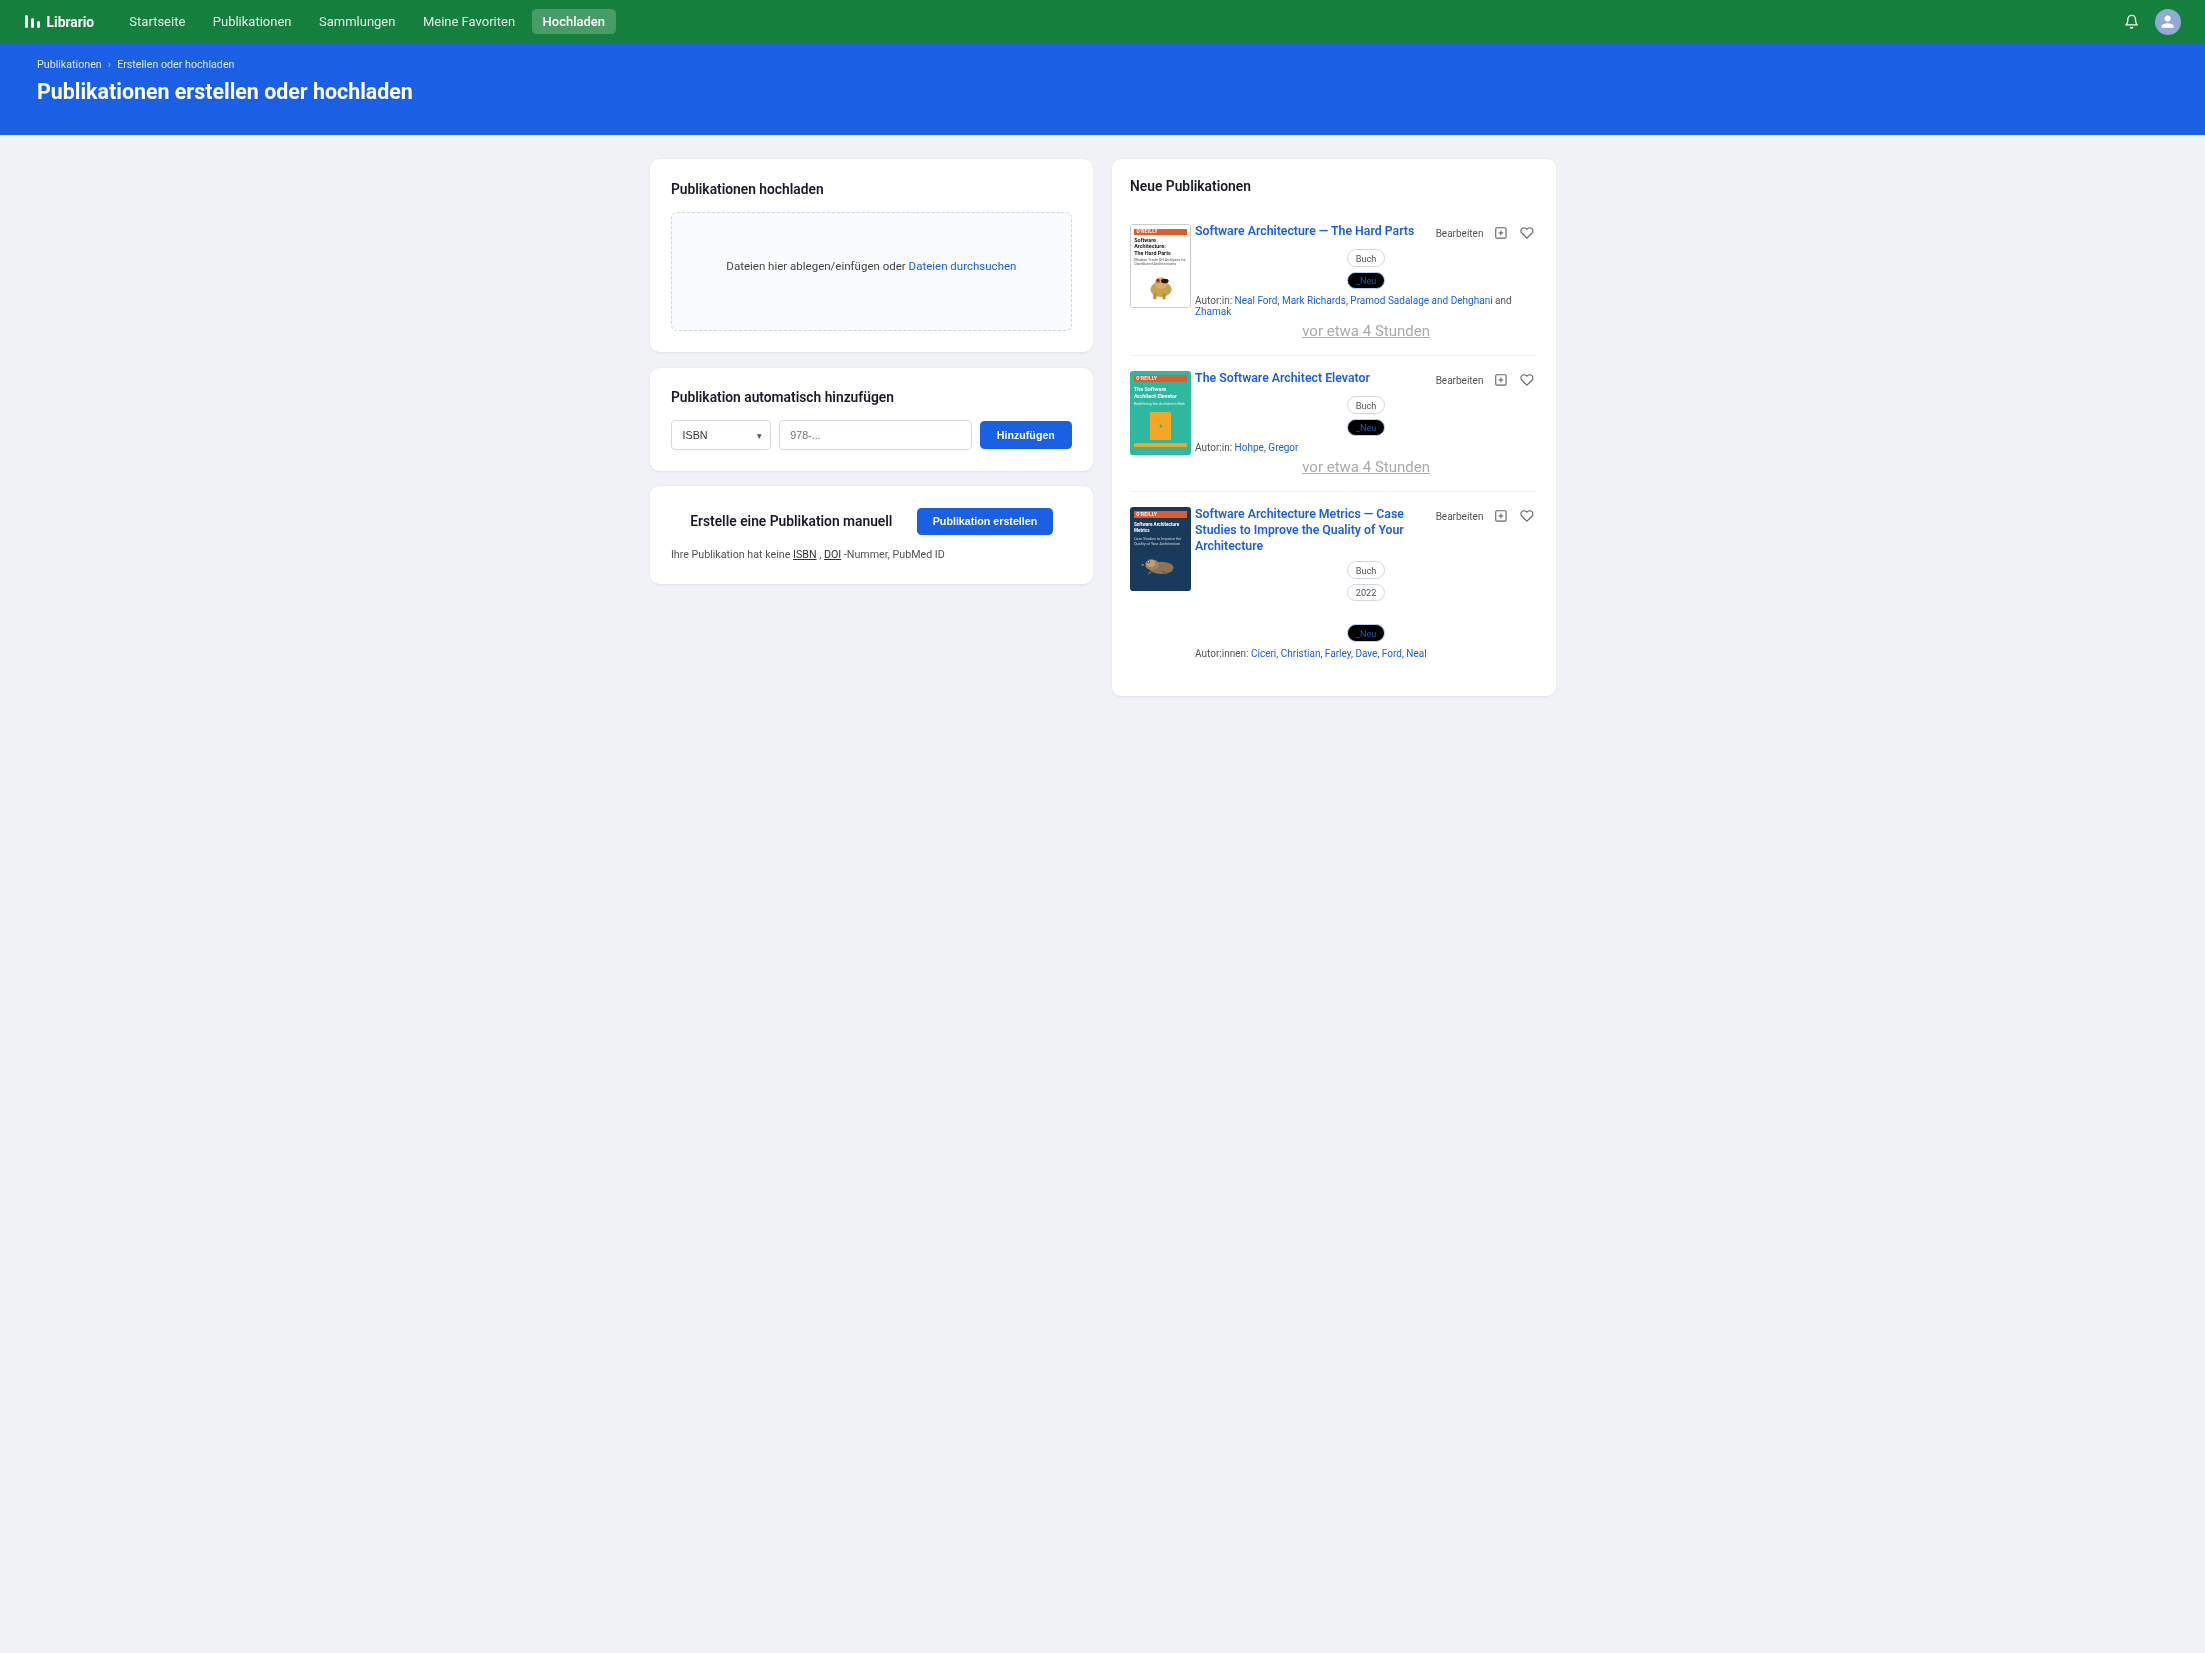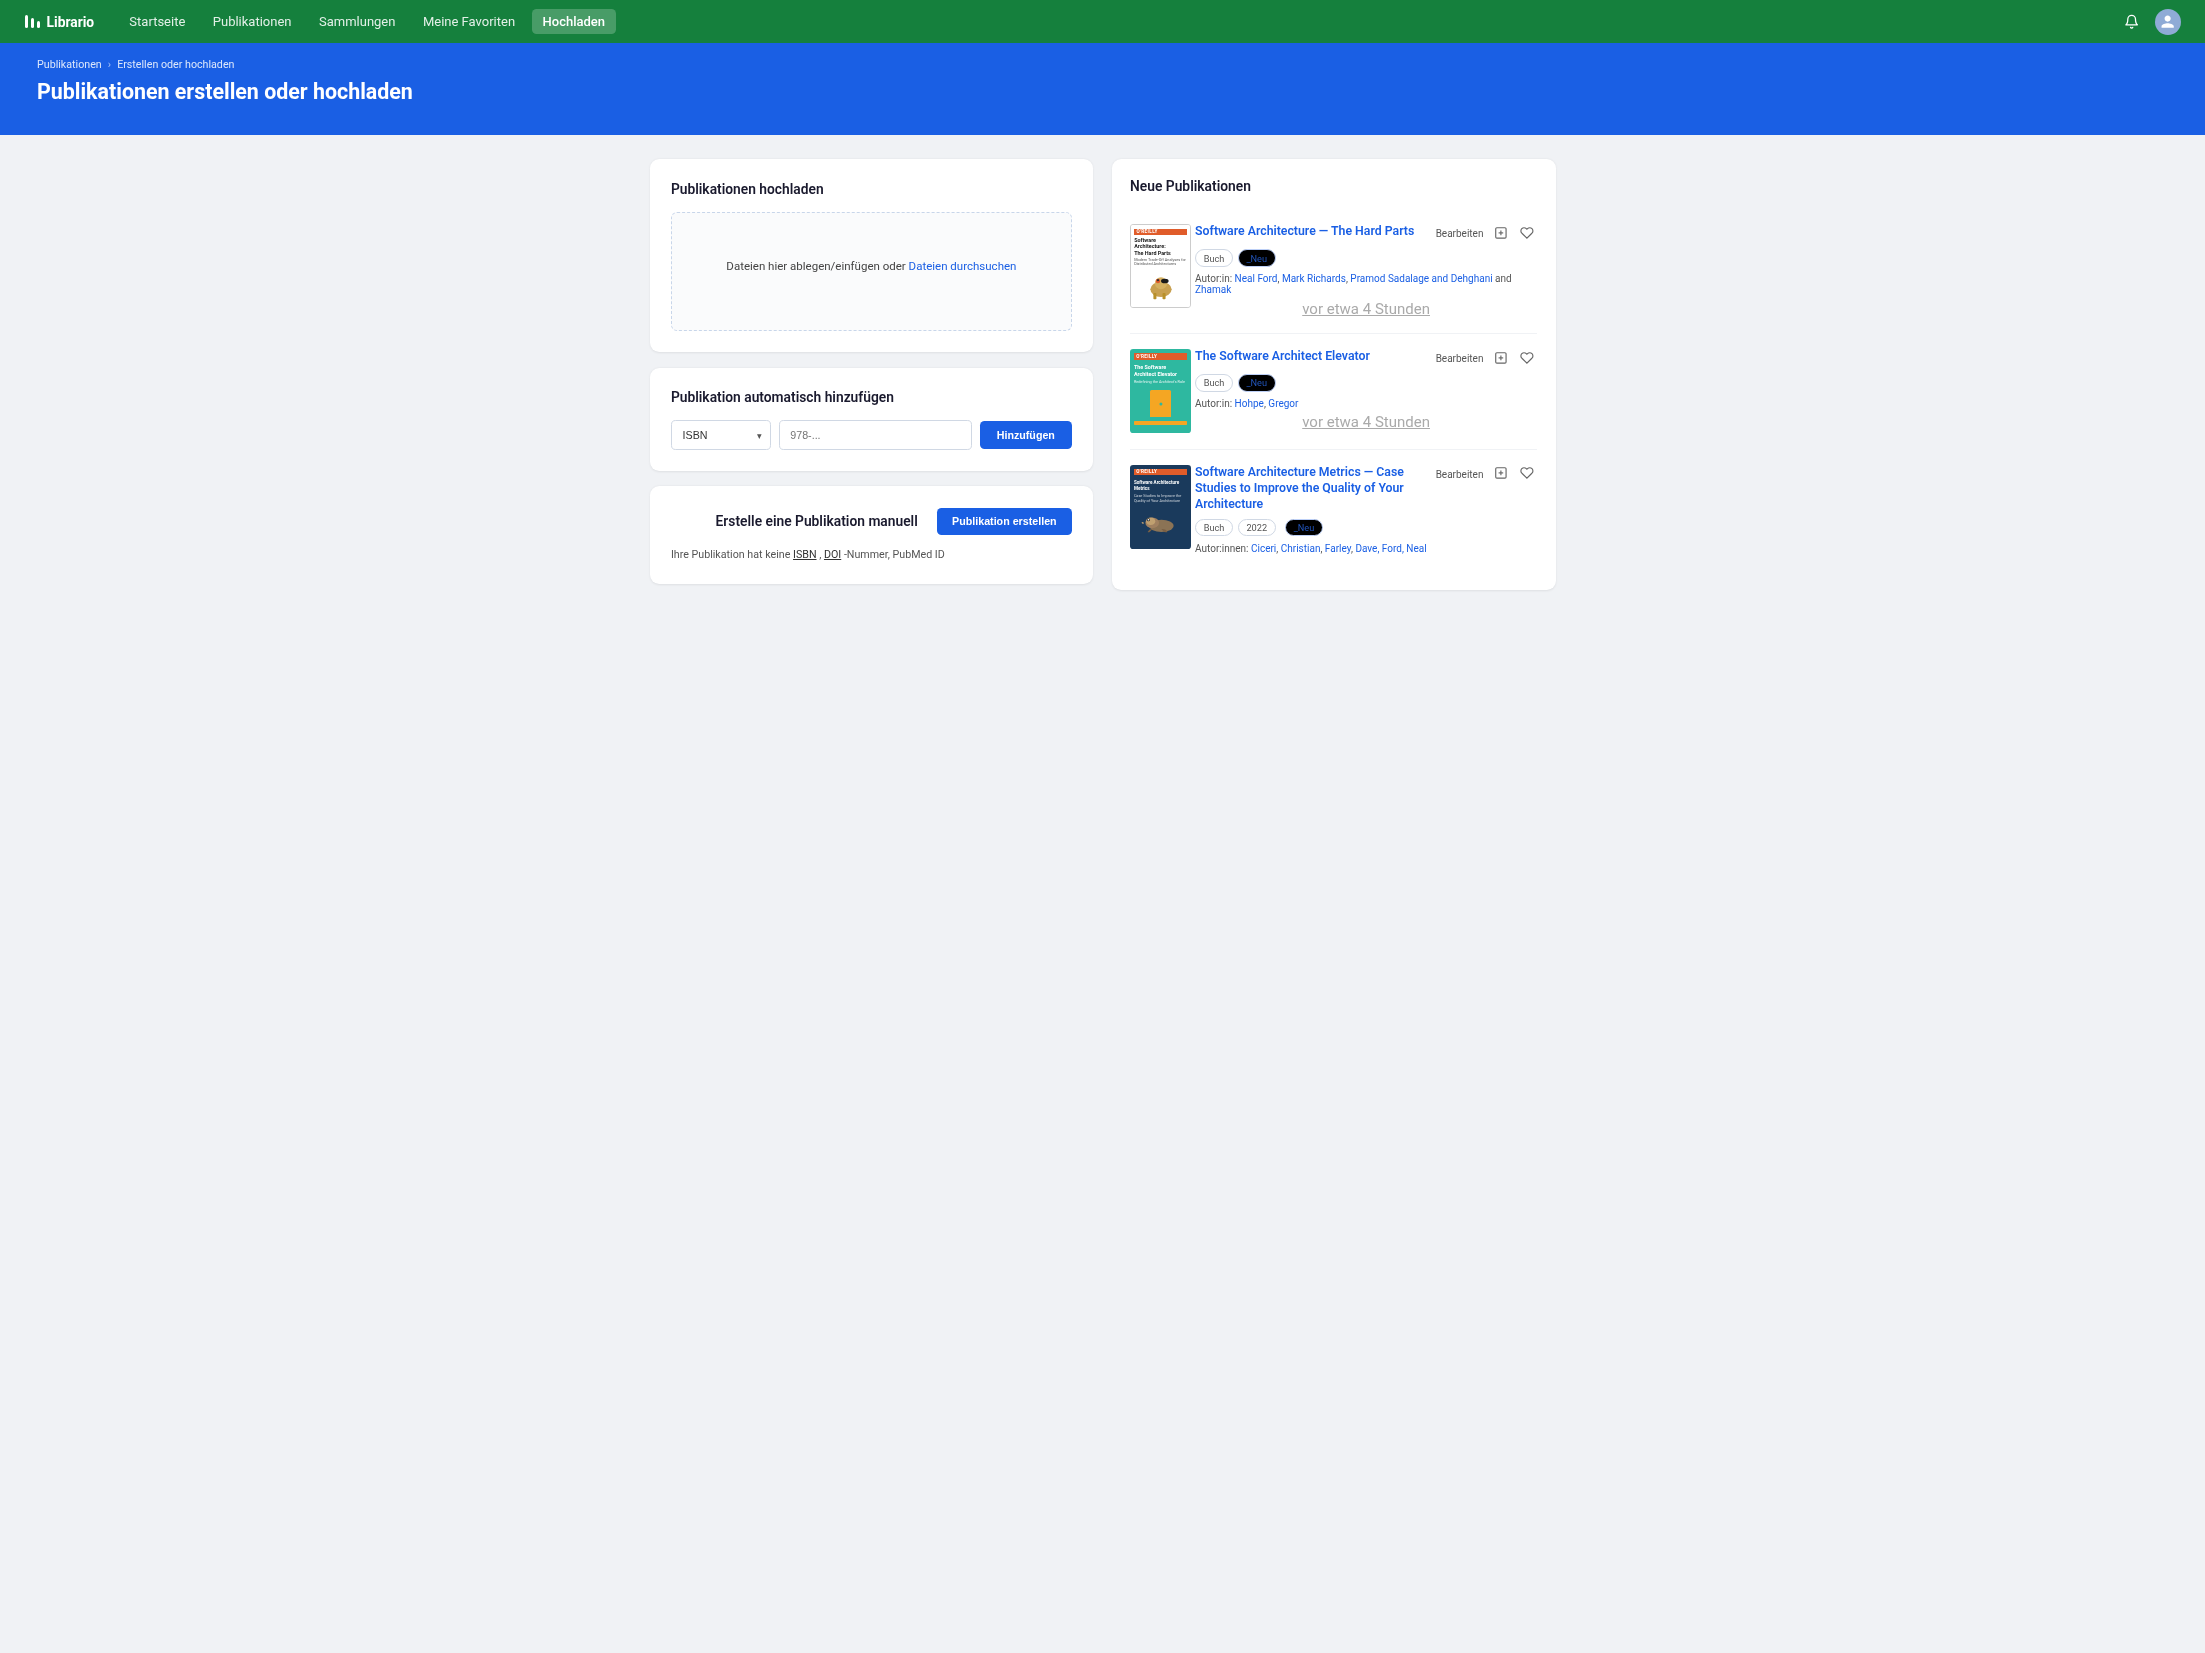--- a/index.html
+++ b/index.html
@@ -217,23 +217,23 @@
 
     
     .manual-card {
       display: flex;
       flex-direction: column;
       gap: 10.7px;
     }
     .manual-card-header {
       display: flex;
       align-items: center;
-      justify-content: flex-end;
+      justify-content: center;
       flex-wrap: wrap;
-      gap: 19px;
+      gap: 25px;
     }
     .btn-create {
       background: #1a5fe4;
       color: white;
       border: none;
       border-radius: 4.6px;
       padding: 7.7px 15.3px;
       font-size: 10.7px;
       font-weight: 600;
       cursor: pointer;
@@ -434,20 +434,21 @@
       color: #555;
       cursor: pointer;
       padding: 1.5px;
     }
     .pub-tags {
       display: flex;
       gap: 4.6px;
       align-items: center;
       flex-wrap: wrap;
       margin-bottom: 6.1px;
+      flex-direction: column;
     }
     .tag {
       font-size: 9.2px;
       padding: 2.3px 7.7px;
       border-radius: 9.2px;
       border: 0.8px solid #d0d8e4;
       color: #555;
       background: white;
     }
     .tag-new {

